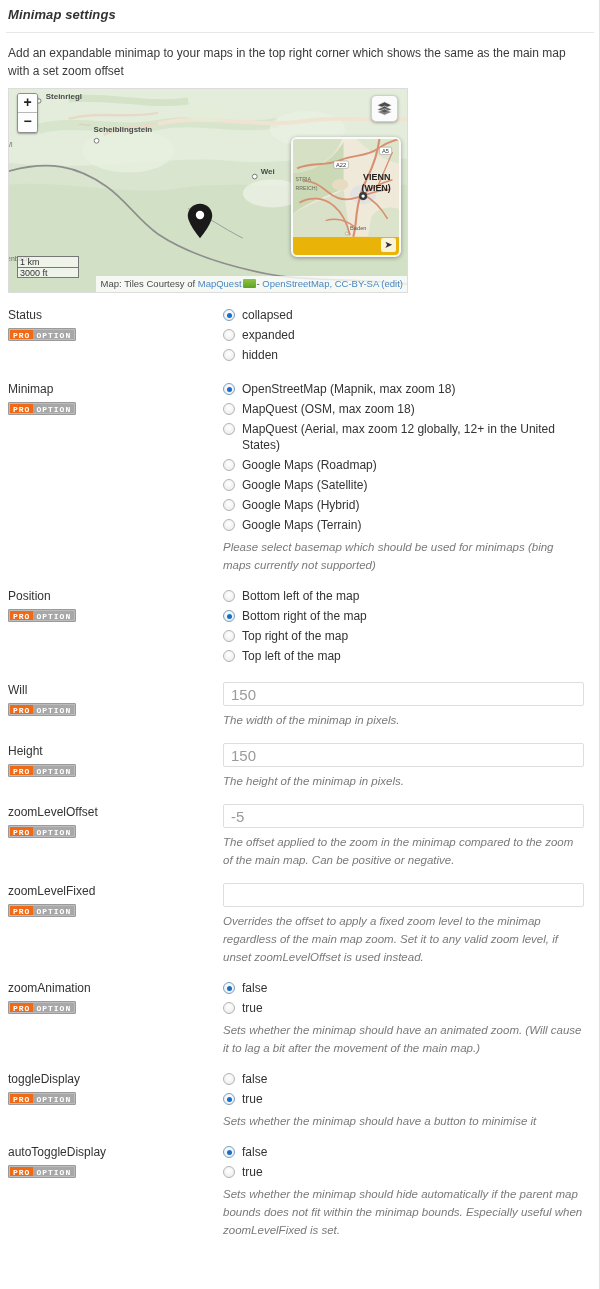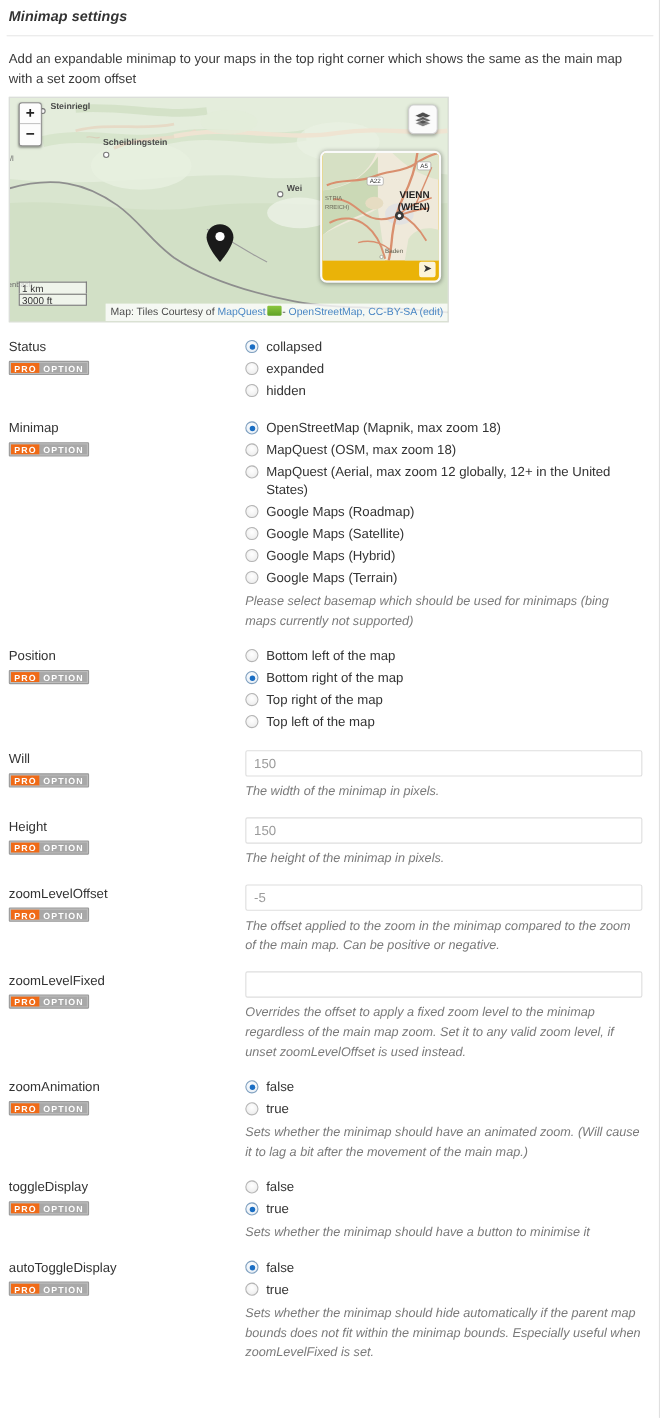--- a/index.html
+++ b/index.html
@@ -152,20 +152,21 @@
     border: 1px solid #9a9a9a;
     border-radius: 1px;
     overflow: hidden;
     height: 13px;
     line-height: 11px;
     font-size: 8px;
     font-weight: bold;
     letter-spacing: 1px;
     background: #bdbdbd;
     padding: 1px;
+    font-family: Liberation Mono, monospace;
   }
   .pro-badge .pro {
     background: #f06a16; color: #ffffff;
     padding: 0 3px;
   }
   .pro-badge .opt {
     background: #a8a8a8; color: #ffffff;
     padding: 0 3px;
   }
 
@@ -197,21 +198,21 @@
   .radio-label { font-size: 12px; color: #333; }
 
   .text-input {
     width: 100%;
     height: 24px;
     border: 1px solid #dedede;
     background: #ffffff;
     border-radius: 2px;
     padding: 0 7px;
     font-family: "Liberation Sans", sans-serif;
-    font-size: 12px;
+    font-size: 15px;
     color: #555;
   }
   .text-input::placeholder { color: #9b9b9b; }
 
   .helptext {
     font-size: 11.5px;
     font-style: italic;
     color: #7a7a7a;
     line-height: 18px;
     margin-top: 5px;

